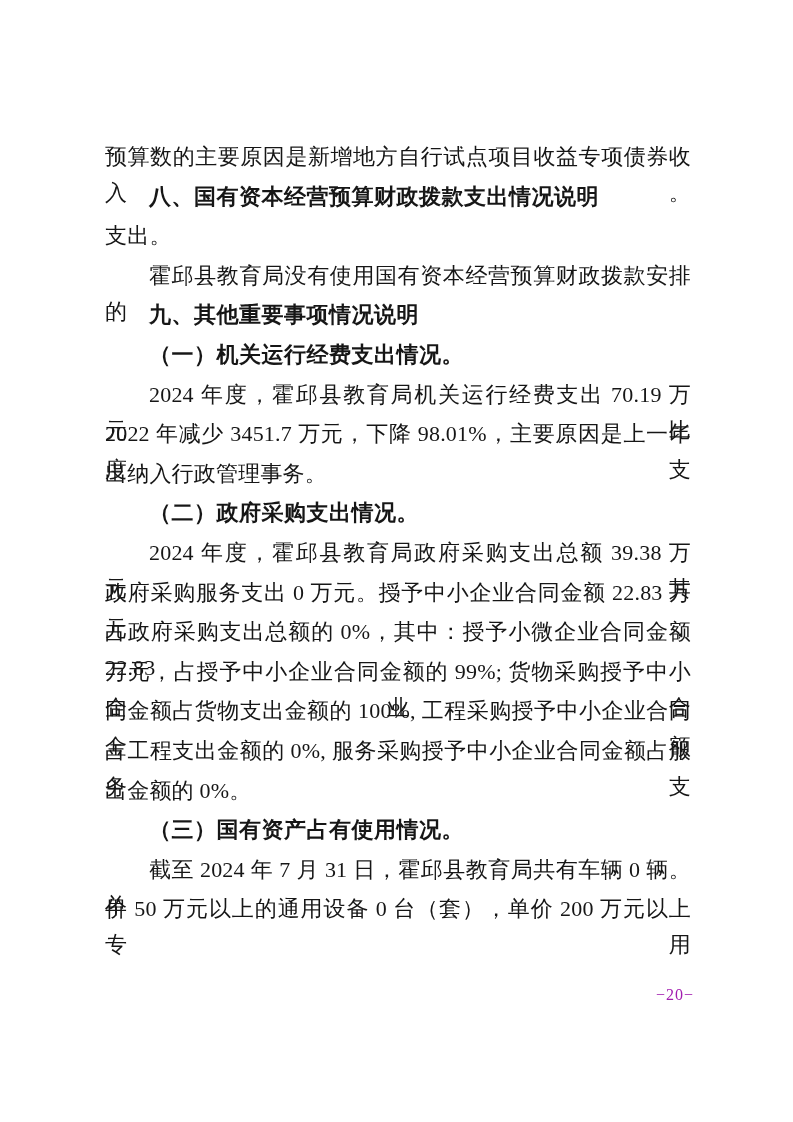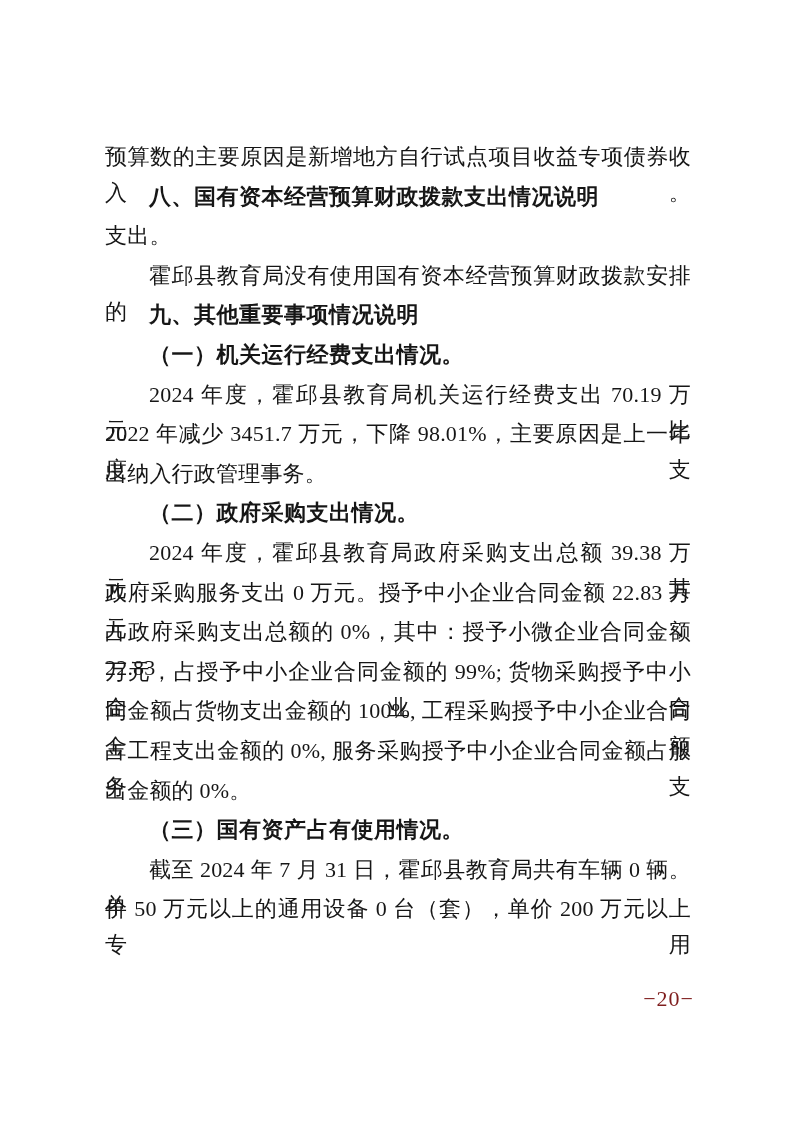--- a/index.html
+++ b/index.html
@@ -40,23 +40,23 @@
   }
   .fill {
     text-align: justify;
     text-align-last: justify;
   }
   .pagenum {
     position: absolute;
     top: 986px;
     right: 99px;
     font-family: "Liberation Serif", "DejaVu Serif", serif;
-    font-size: 22px;
+    font-size: 16px;
     letter-spacing: 1px;
-    color: #7f1d1d;
+    color: #a21caf;
     margin-left: 48px;
   }
 </style>
 </head>
 <body>
 
 <div class="page">
   <div class="content">
     <div class="ln fill">预算数的主要原因是新增地方自行试点项目收益专项债券收入。</div>
     <div class="ln hd ind">八、国有资本经营预算财政拨款支出情况说明</div>

